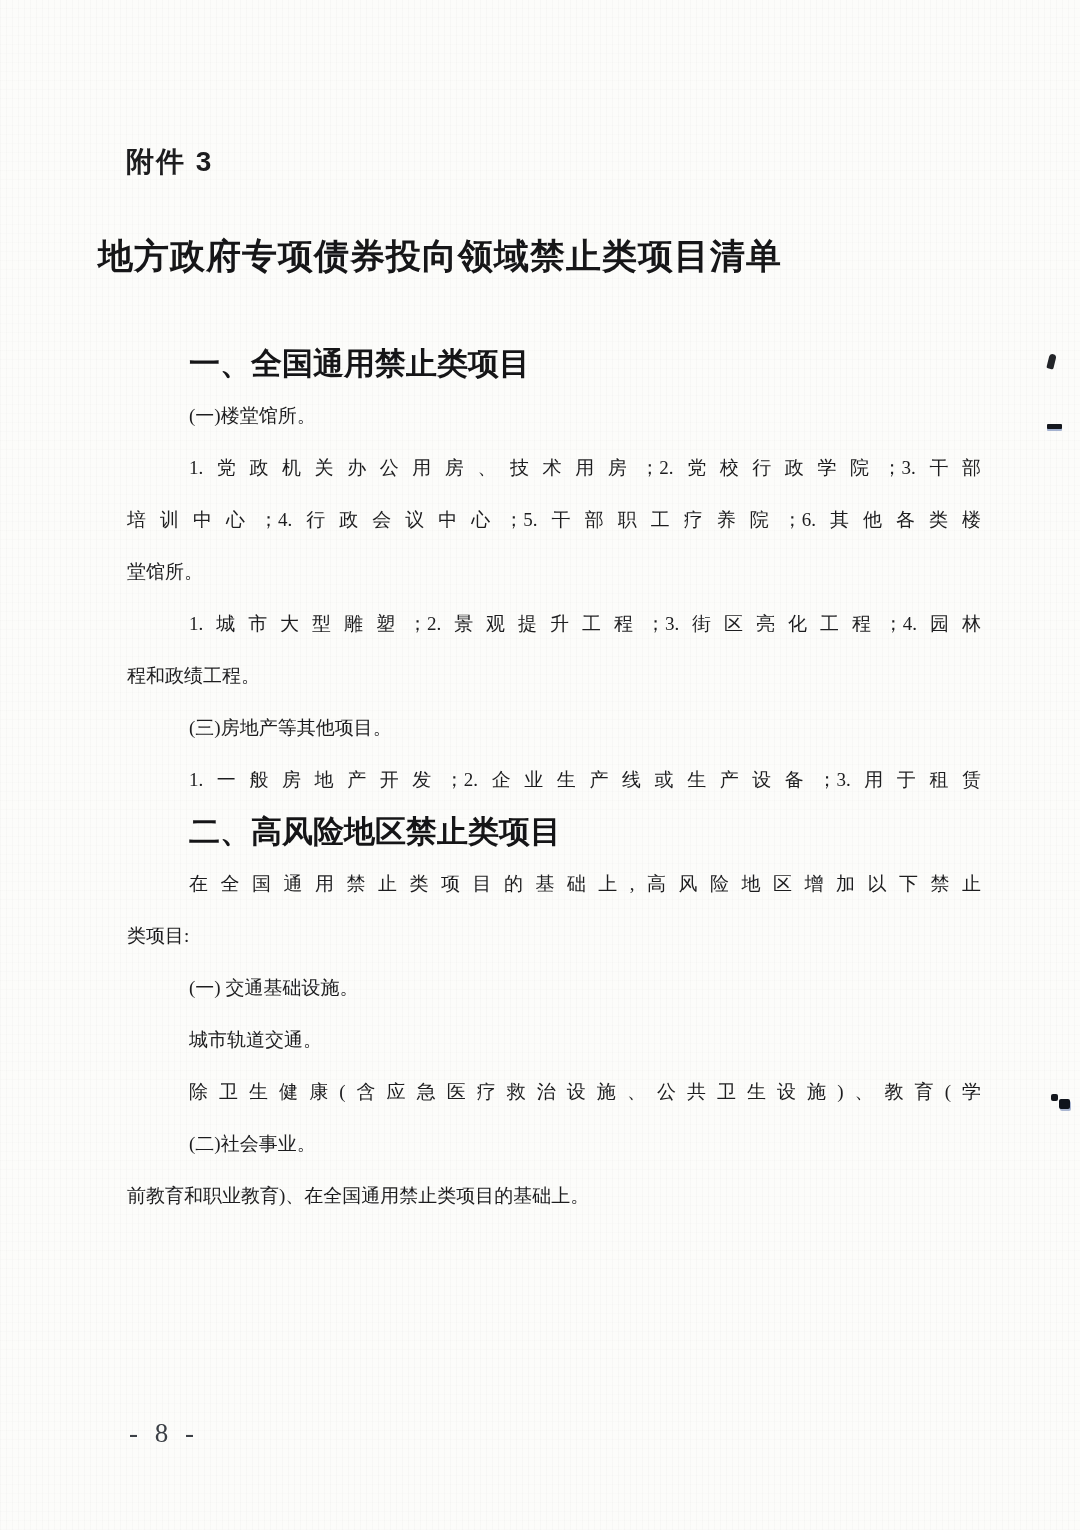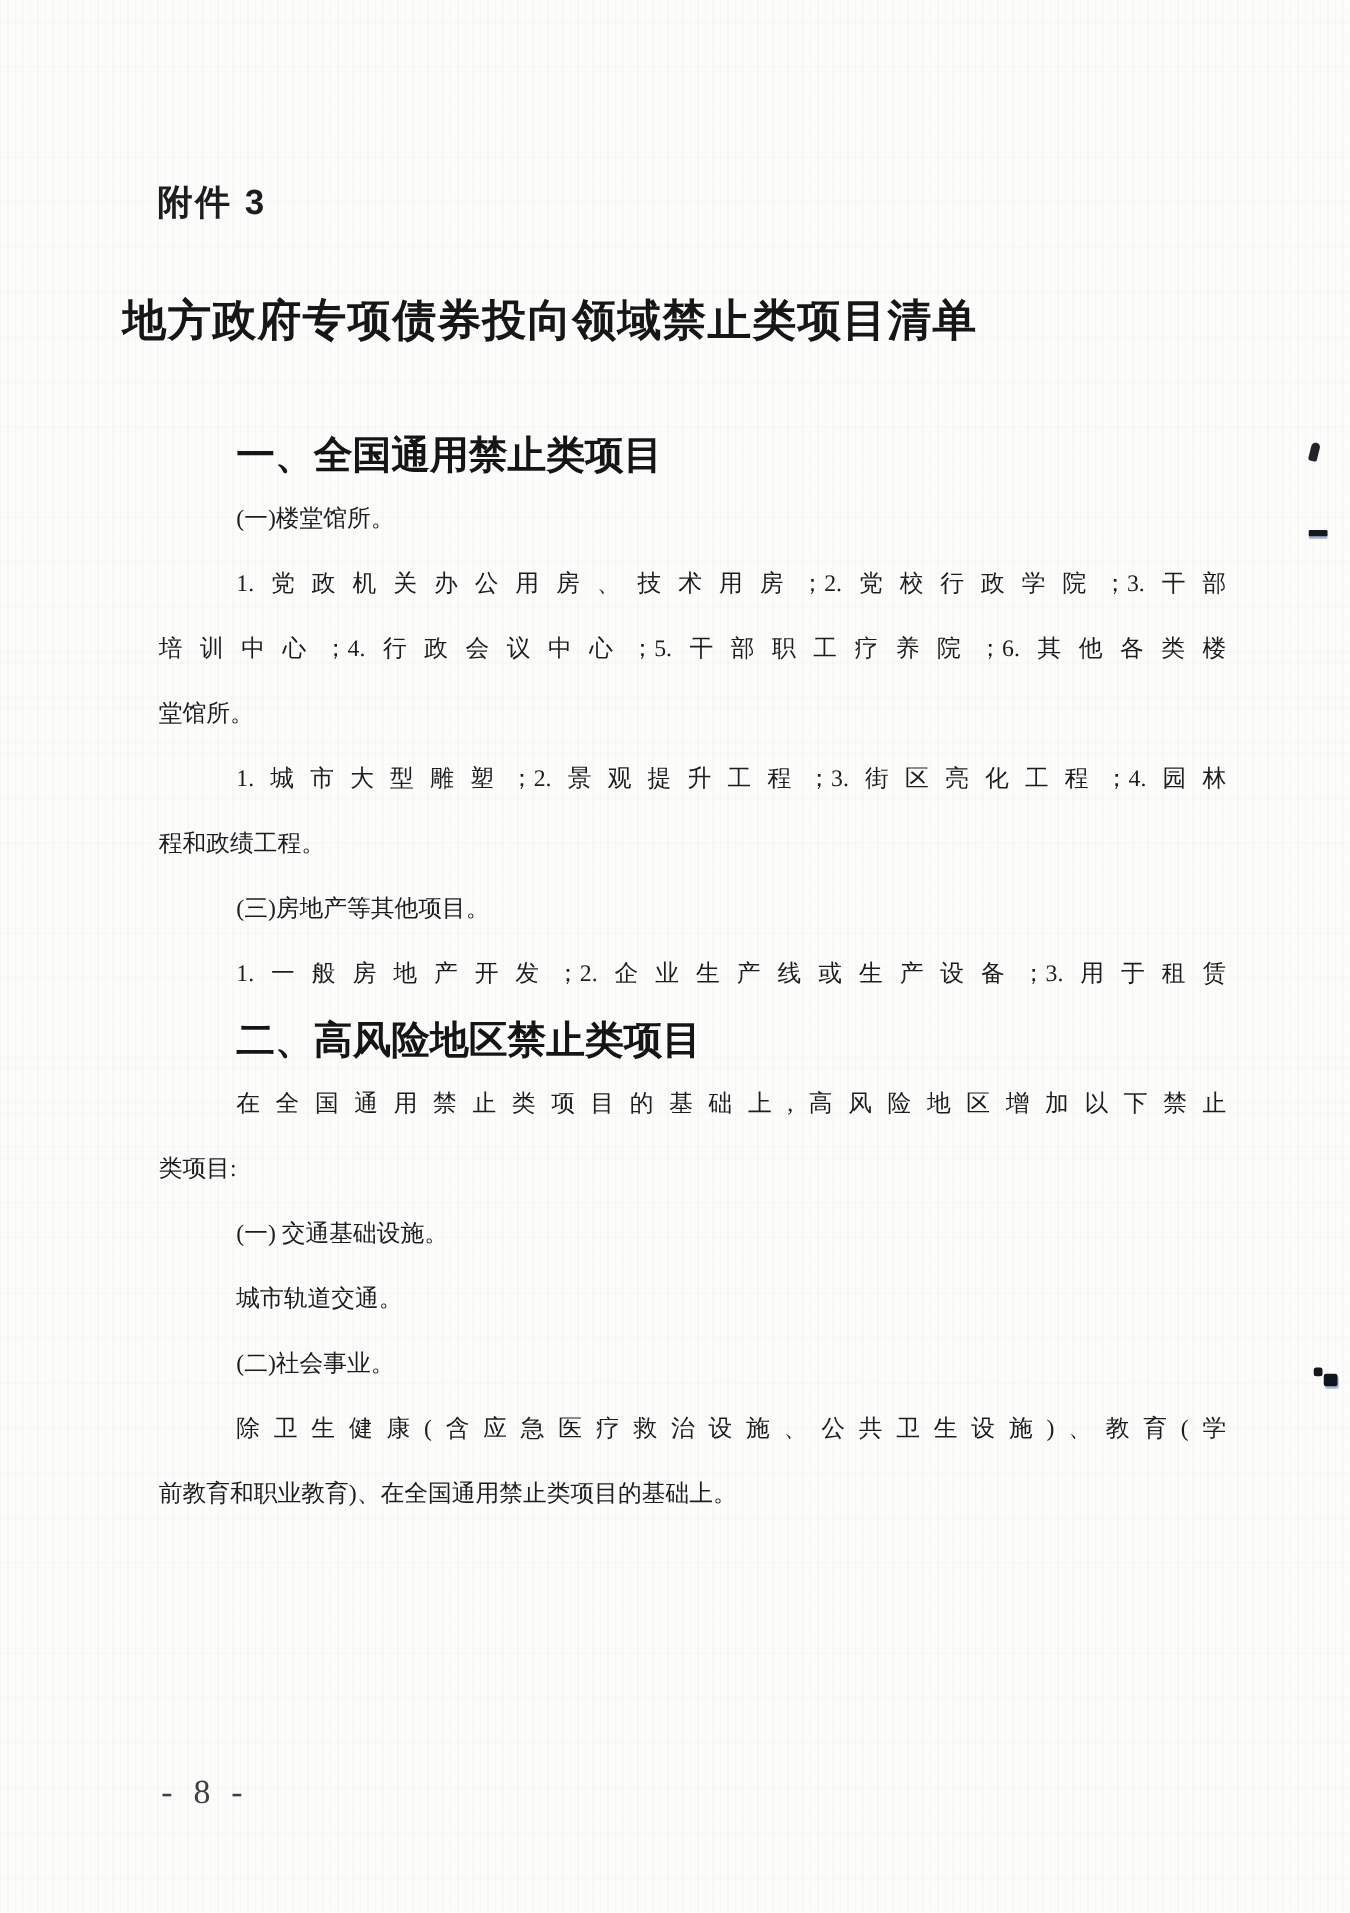--- a/index.html
+++ b/index.html
@@ -91,22 +91,22 @@
     <div class="line">堂馆所。</div>
     <div class="line indent fill">1.城市大型雕塑；2.景观提升工程；3.街区亮化工程；4.园林</div>
     <div class="line">程和政绩工程。</div>
     <div class="line indent">(三)房地产等其他项目。</div>
     <div class="line indent fill">1.一般房地产开发；2.企业生产线或生产设备；3.用于租赁</div>
     <div class="line heading indent">二、高风险地区禁止类项目</div>
     <div class="line indent fill">在全国通用禁止类项目的基础上,高风险地区增加以下禁止</div>
     <div class="line">类项目:</div>
     <div class="line indent">(一) 交通基础设施。</div>
     <div class="line indent">城市轨道交通。</div>
+    <div class="line indent fill">除卫生健康(含应急医疗救治设施、公共卫生设施)、教育(学</div>
     <div class="line indent">(二)社会事业。</div>
-    <div class="line indent fill">除卫生健康(含应急医疗救治设施、公共卫生设施)、教育(学</div>
     <div class="line">前教育和职业教育)、在全国通用禁止类项目的基础上。</div>
   </div>
 
   <div class="pagenum">- 8 -</div>
 
   <div class="ink ink-quote"></div>
   <div class="ink ink-dash"></div>
   <div class="ink ink-dot-small"></div>
   <div class="ink ink-dot-big"></div>
 

